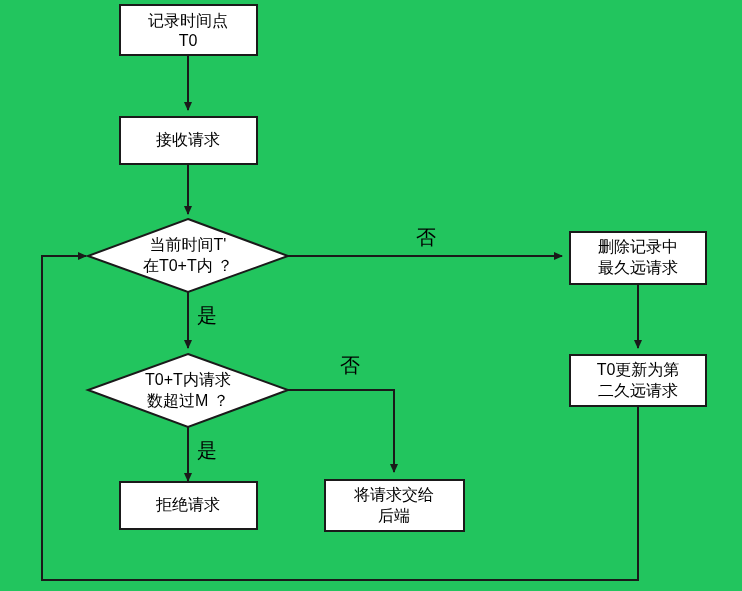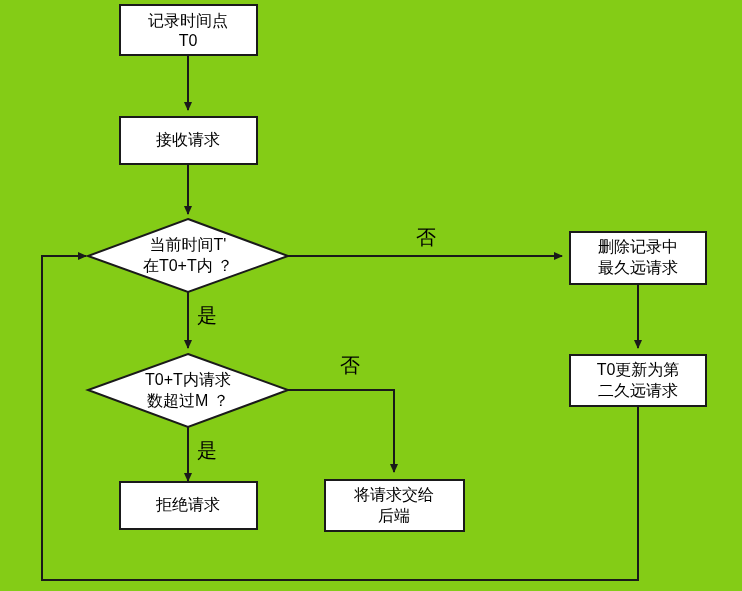--- a/index.html
+++ b/index.html
@@ -10,21 +10,21 @@
   body {
     width: 742px;
     height: 591px;
     font-family: "Liberation Sans", "DejaVu Sans", sans-serif;
     overflow: hidden;
   }
   #flowchart-root {
     position: relative;
     width: 742px;
     height: 591px;
-    background: #84cc16;
+    background: #22c55e;
   }
   svg.fc {
     position: absolute;
     top: 0;
     left: 0;
     width: 742px;
     height: 591px;
   }
   .node-shape {
     fill: #ffffff;

